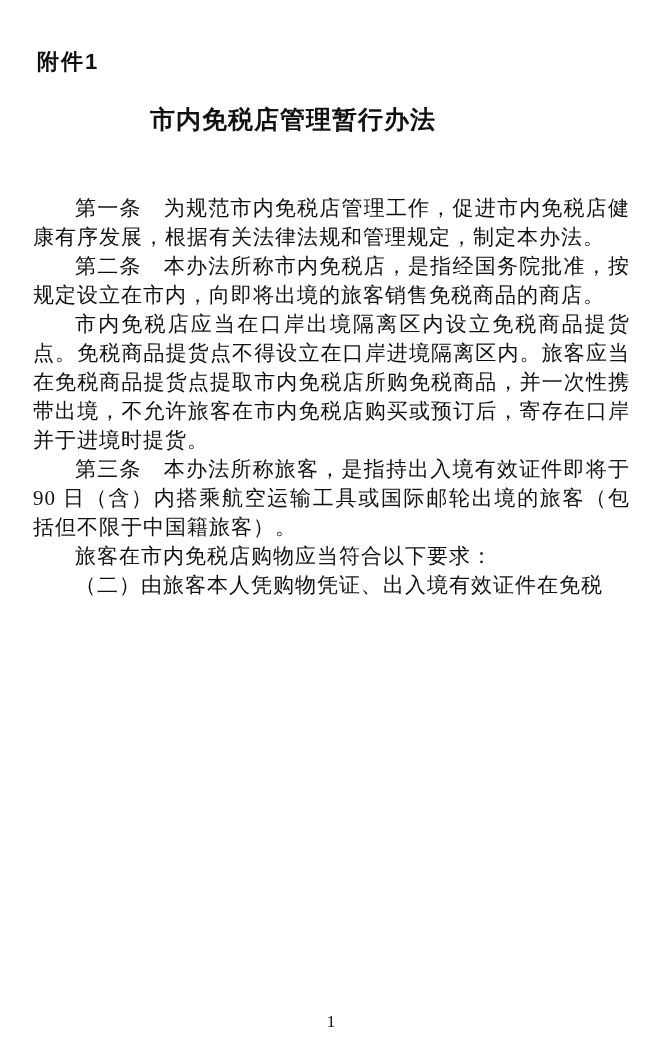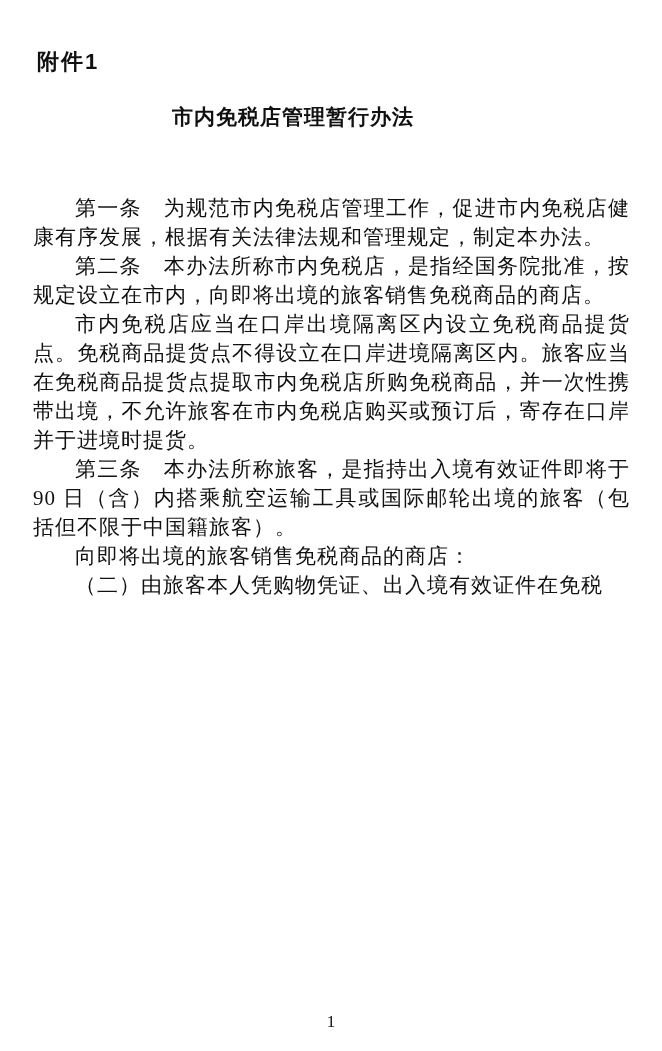--- a/index.html
+++ b/index.html
@@ -28,21 +28,21 @@
   }
   .doc-title {
     position: absolute;
     top: 103px;
     left: 0;
     width: 586px;
     margin: 0;
     text-align: center;
     font-family: "Liberation Serif", "DejaVu Serif", serif;
     font-weight: 700;
-    font-size: 21px;
+    font-size: 25px;
     letter-spacing: 1px;
   }
   .doc-body {
     position: absolute;
     top: 194px;
     left: 33px;
     width: 597px;
     font-size: 21px;
     line-height: 29px;
     letter-spacing: 1px;
@@ -71,19 +71,19 @@
 
   <div class="attachment-label">附件1</div>
 
   <h1 class="doc-title">市内免税店管理暂行办法</h1>
 
   <div class="doc-body">
     <p>第一条　为规范市内免税店管理工作，促进市内免税店健康有序发展，根据有关法律法规和管理规定，制定本办法。</p>
     <p>第二条　本办法所称市内免税店，是指经国务院批准，按规定设立在市内，向即将出境的旅客销售免税商品的商店。</p>
     <p>市内免税店应当在口岸出境隔离区内设立免税商品提货点。免税商品提货点不得设立在口岸进境隔离区内。旅客应当在免税商品提货点提取市内免税店所购免税商品，并一次性携带出境，不允许旅客在市内免税店购买或预订后，寄存在口岸并于进境时提货。</p>
     <p>第三条　本办法所称旅客，是指持出入境有效证件即将于 90 日（含）内搭乘航空运输工具或国际邮轮出境的旅客（包括但不限于中国籍旅客）。</p>
-    <p>向即将出境的旅客销售免税商品的商店：</p>
+    <p>旅客在市内免税店购物应当符合以下要求：</p>
     <p>（二）由旅客本人凭购物凭证、出入境有效证件在免税</p>
   </div>
 
   <div class="page-number">1</div>
 
 </div>
 
 </body></html>

